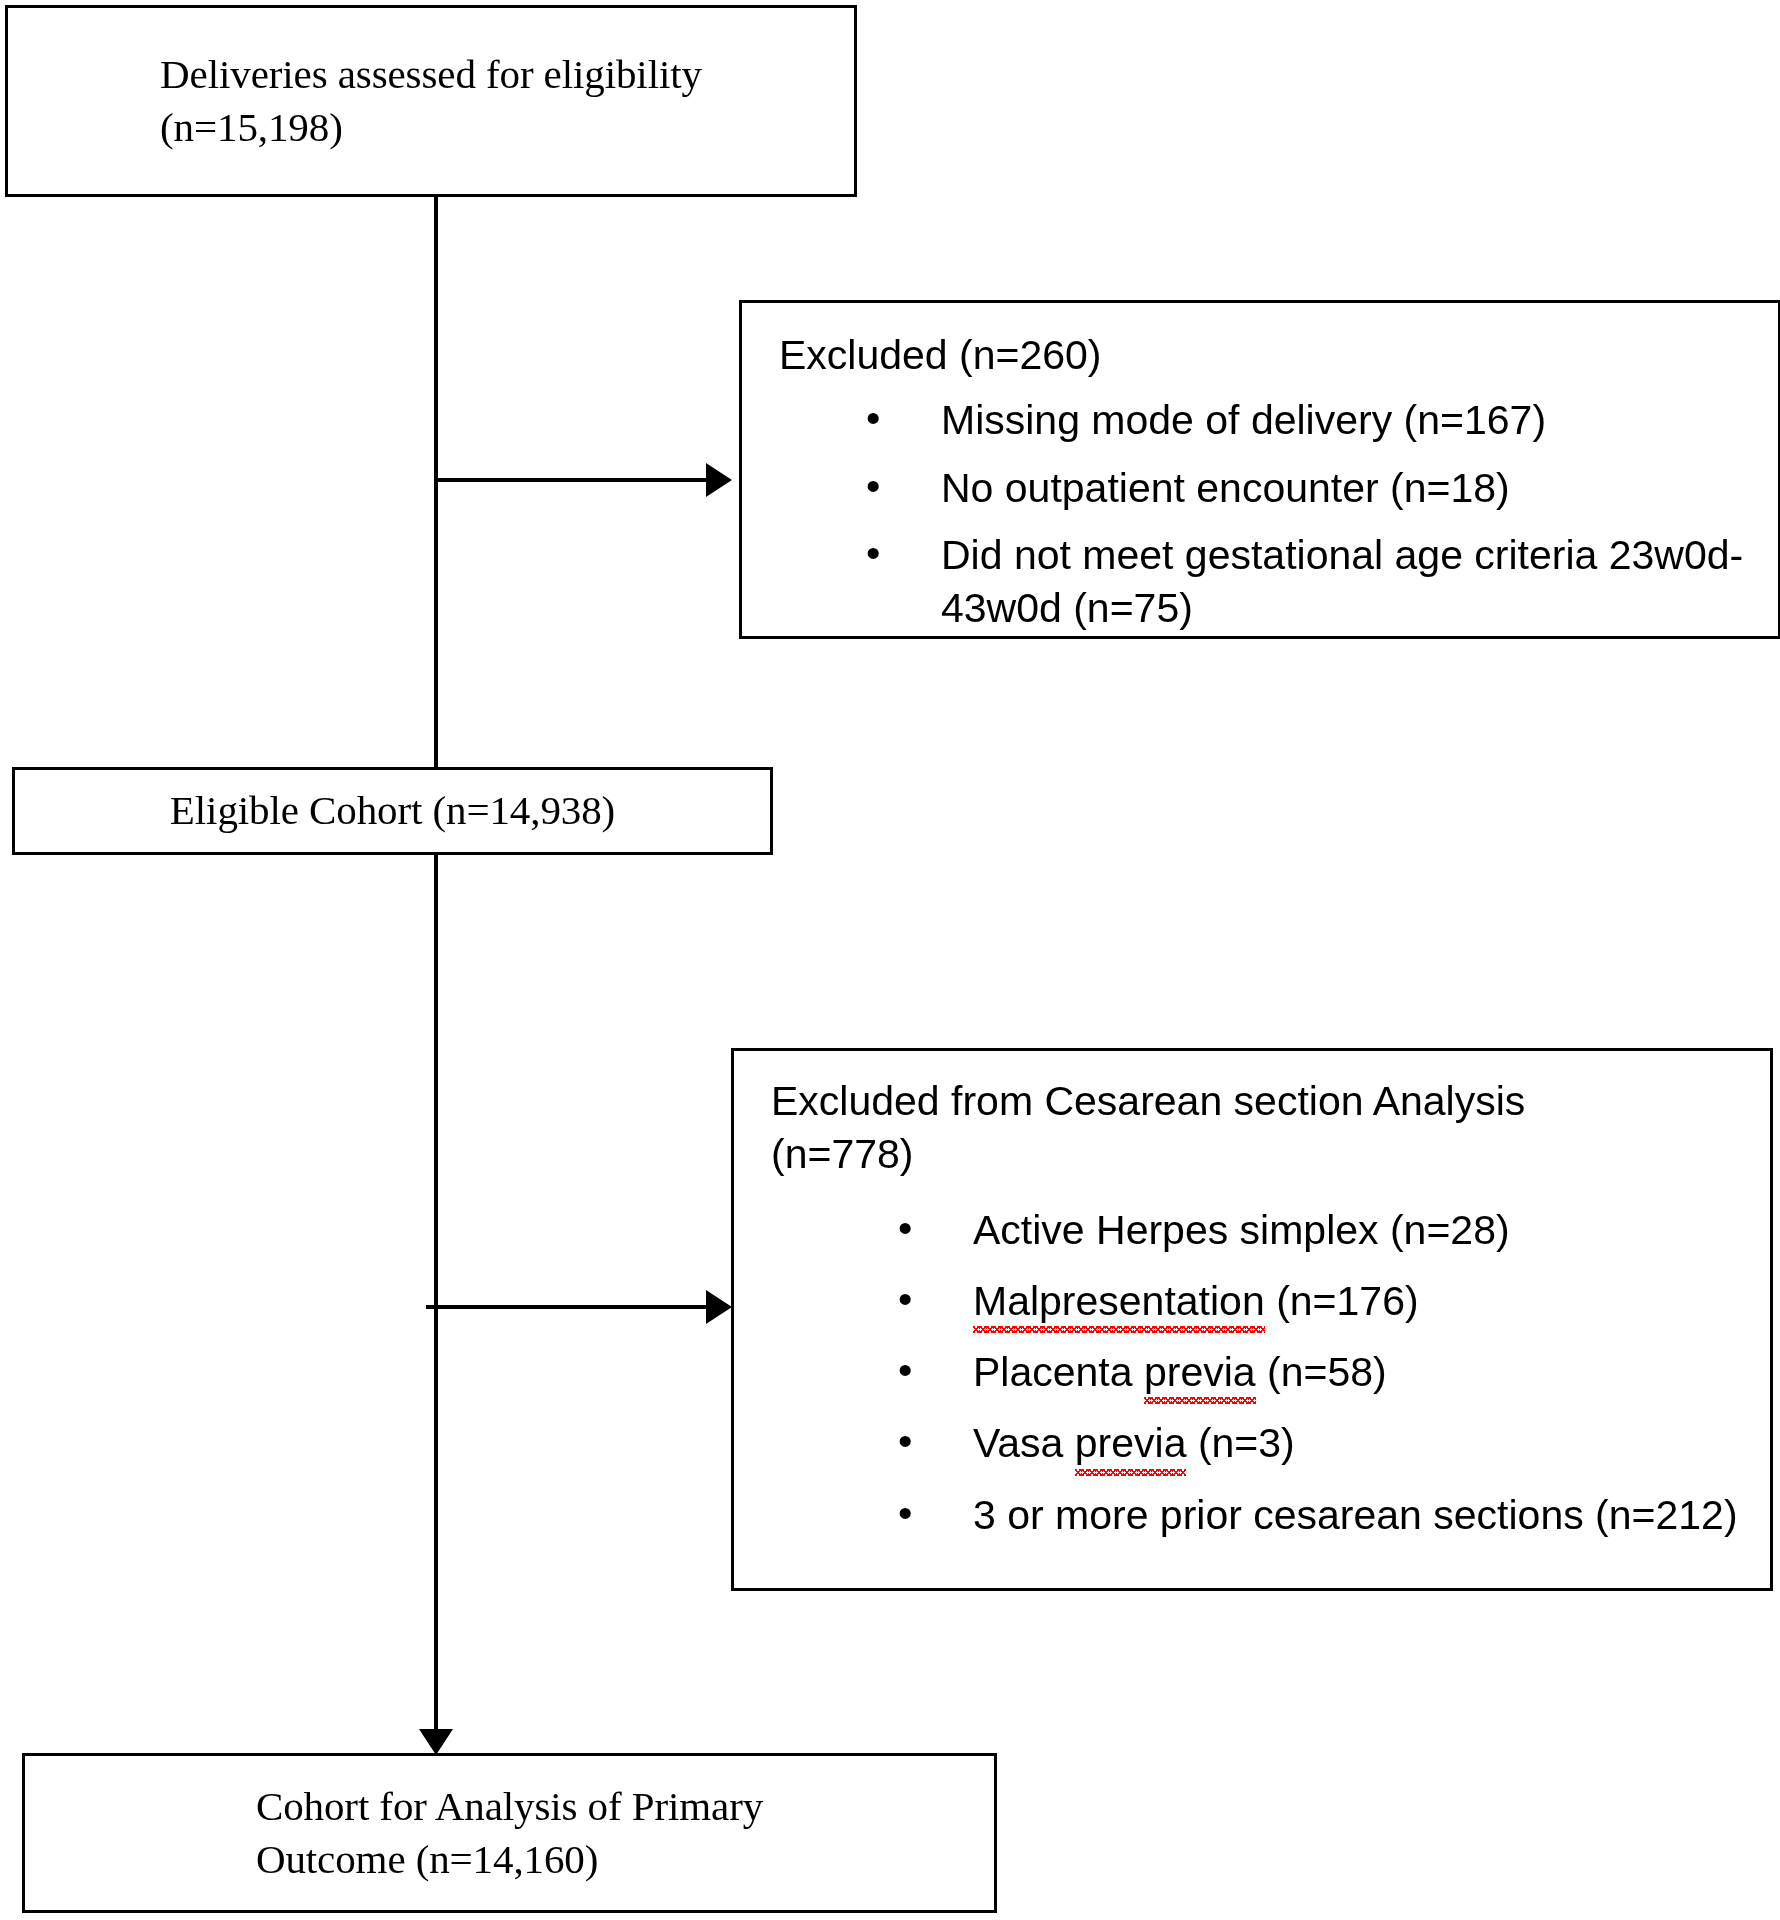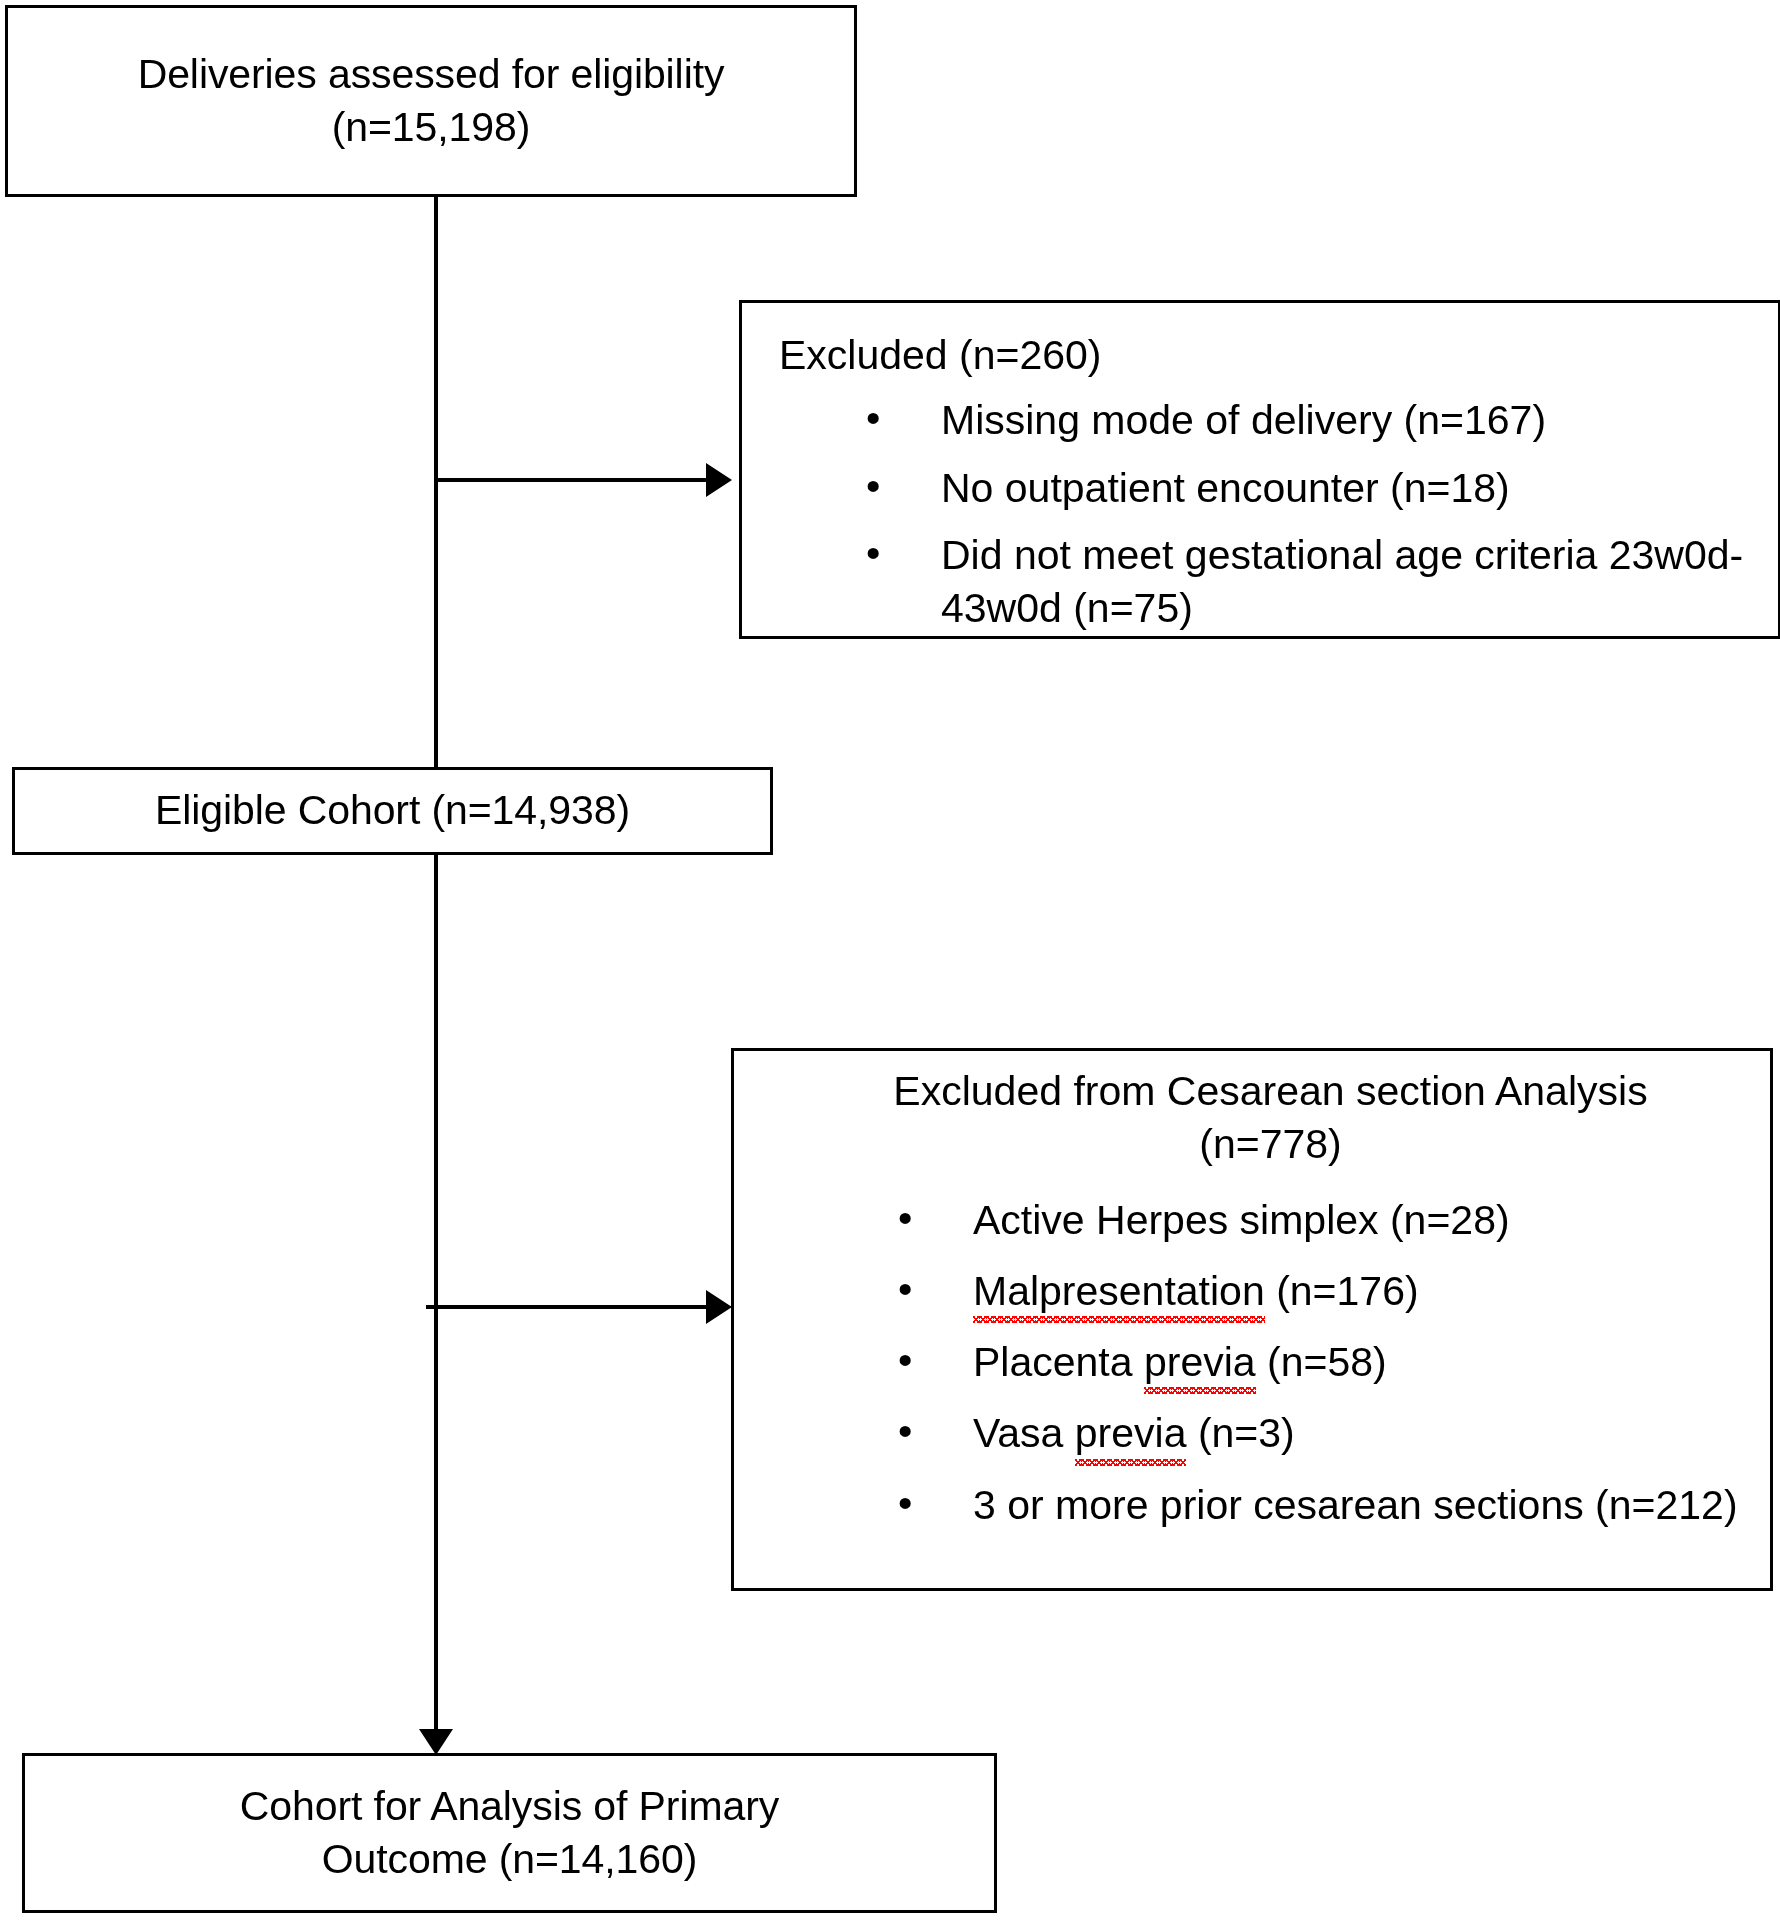--- a/index.html
+++ b/index.html
@@ -26,21 +26,21 @@
     box-sizing: border-box;
     border: 3px solid #000000;
     background: #ffffff;
     z-index: 3;
   }
   .box-center {
     display: flex;
     flex-direction: column;
     align-items: center;
     justify-content: center;
-    text-align: center;
+    font-family: Liberation Serif, serif;
   }
   .box-left {
     display: block;
     text-align: left;
   }
 
   .ttl {
     font-size: 41px;
     line-height: 1.30;
     letter-spacing: -0.1px;
@@ -58,21 +58,21 @@
   
   #box-outcome     { left: 22px; top: 1753px; width: 975px; height: 160px; }
 
   
   .excl-head {
     font-size: 41px;
     line-height: 1.30;
     margin: 26px 0 0 37px;
     white-space: pre-line;
   }
-  #box-excluded-2 .excl-head { margin-top: 14px; text-align: center; }
+  #box-excluded-2 .excl-head { margin-top: 24px; }
 
   .bullets {
     list-style: none;
     margin: 12px 0 0 0;
     padding: 0;
   }
   .bullets li {
     position: relative;
     font-size: 41px;
     line-height: 1.30;

